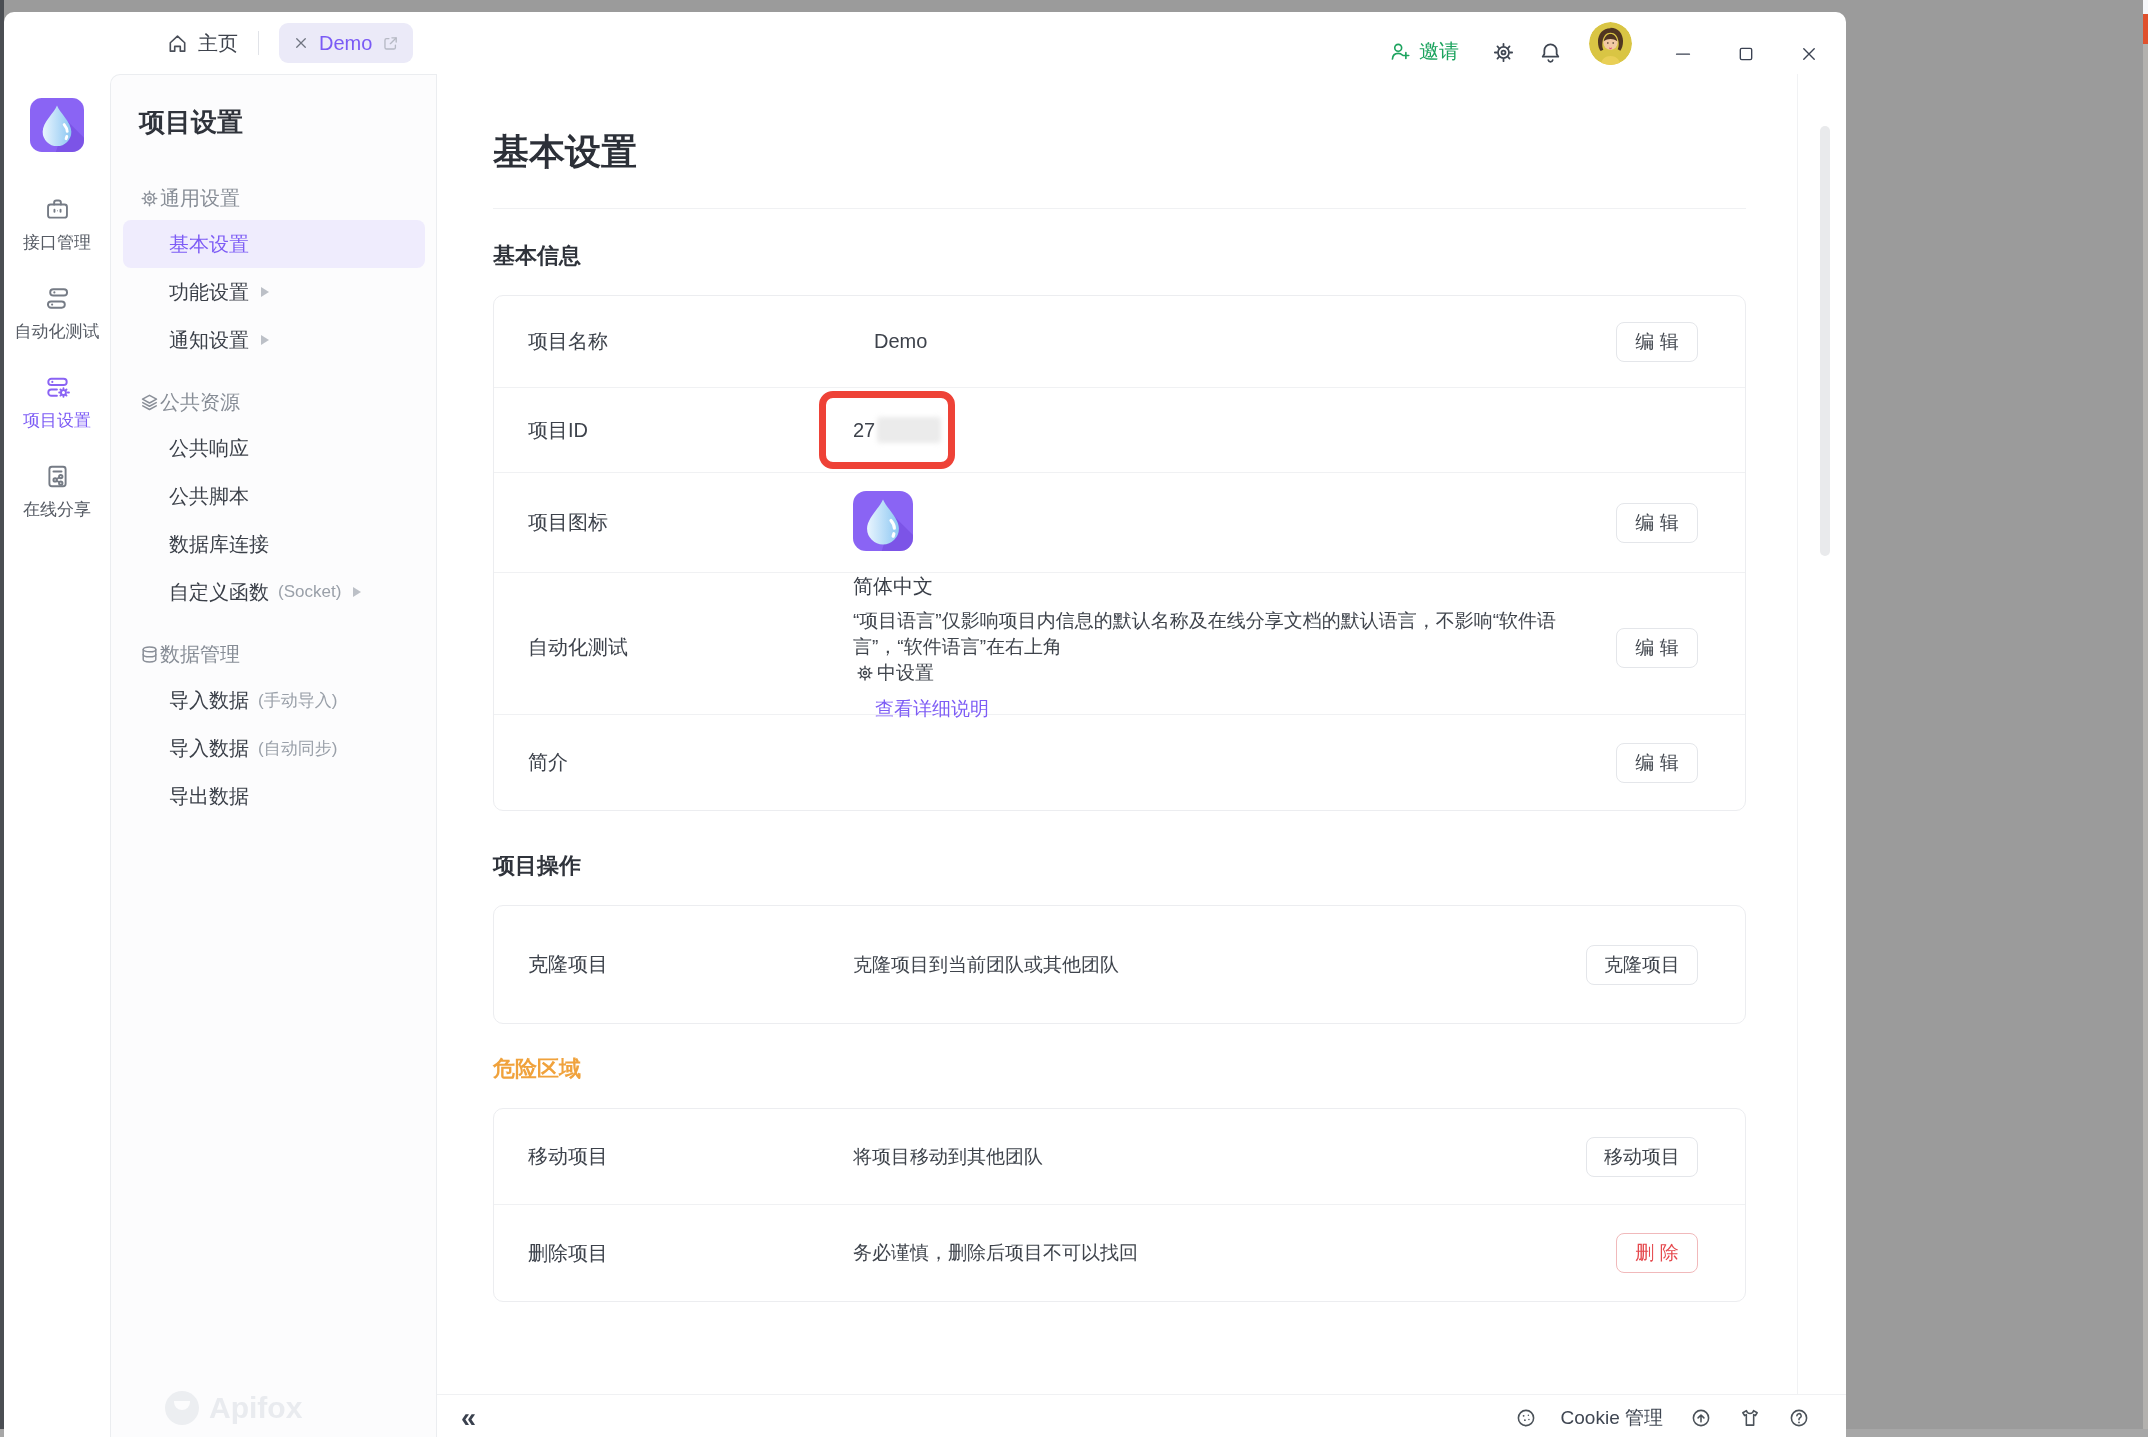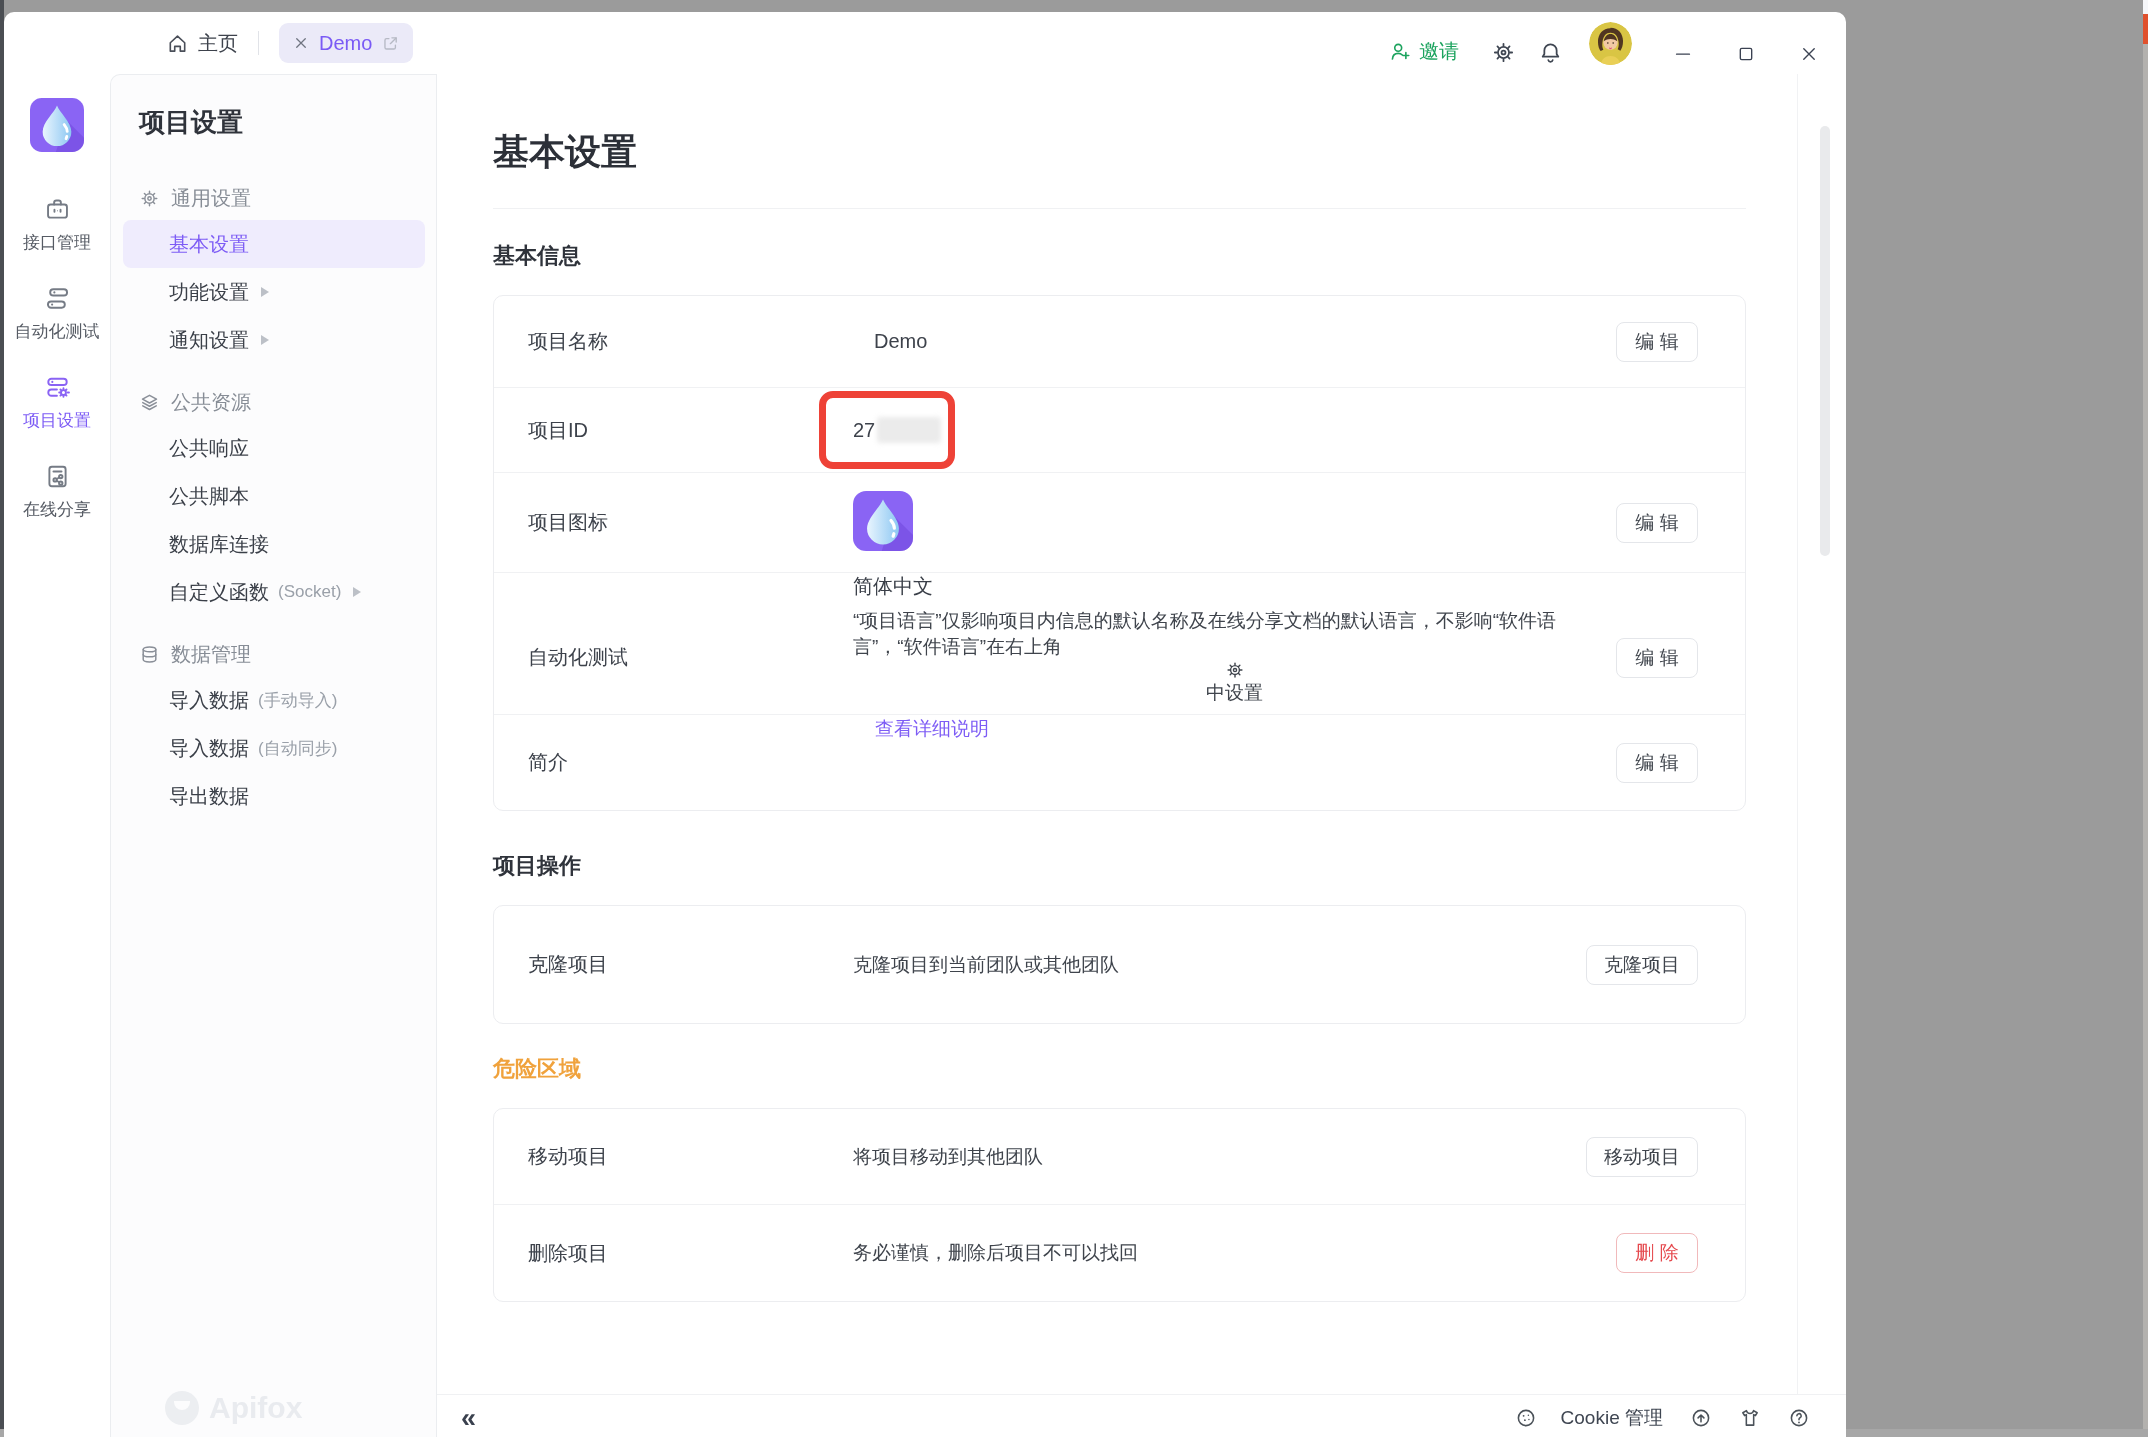--- a/index.html
+++ b/index.html
@@ -52,21 +52,21 @@
   .rail-item .ic { width:27px; height:27px; color:#757b85; }
   .rail-item .rail-label { font-size:17px; color:#565b64; }
   .rail-item.active .ic { color:#8a63f4; }
   .rail-item.active .rail-label { color:#7d5cf5; }
 
   
   .nav { width:327px; flex:0 0 327px; background:#fcfcfd; border:1px solid #ebedf0; border-bottom:none;
          border-top-left-radius:10px; padding:26px 11px 0 12px; position:relative; }
   .nav-title { font-size:26px; font-weight:600; color:#2f333b; margin:4px 0 36px 16px; }
   .nav-group { margin-bottom:16px; }
-  .nav-group-header { display:flex; align-items:center; gap:11px; height:44px; padding-left:16px; color:#878d96; font-size:20px; }
+  .nav-group-header { display:flex; align-items:center; height:44px; padding-left:16px; color:#878d96; font-size:20px; }
   .nav-group-header .ic { width:21px; height:21px; color:#8a8f98; }
   .nav-item { height:48px; display:flex; align-items:center; padding-left:46px; font-size:20px; color:#3a3f48; border-radius:8px; }
   .nav-item.active { background:#efecfd; color:#7d5cf5; }
   .nav-suffix { font-size:17px; color:#9aa0a9; margin-left:9px; }
   .tri { width:0; height:0; border-left:8px solid #bcc0c7; border-top:5px solid transparent; border-bottom:5px solid transparent; margin-left:12px; }
   .nav-watermark { position:absolute; left:54px; bottom:16px; display:flex; align-items:center; gap:10px;
                    color:#e9ebef; font-size:30px; font-weight:700; }
   .nav-watermark .wm-mark { width:34px; height:34px; border-radius:50%; background:#eceef1; position:relative; }
   .nav-watermark .wm-mark::after { content:""; position:absolute; left:9px; top:10px; width:16px; height:9px;
                    border-radius:0 0 8px 8px; background:#fcfcfd; }
@@ -100,21 +100,21 @@
 
   .id-cell { position:relative; }
   .anno-box { position:absolute; left:-34px; top:50%; transform:translateY(-50%); width:136px; height:78px;
               border:7px solid #ee4237; border-radius:14px; pointer-events:none; }
   .redacted { display:inline-block; width:64px; height:26px; background:#ebebeb; border-radius:3px;
               filter:blur(2.5px); vertical-align:-6px; margin-left:2px; }
 
   .proj-icon { width:60px; height:60px; }
 
   .lang-line1 { font-size:20px; color:#3a3f48; }
-  .lang-line2 { font-size:19px; color:#3f444c; margin-top:8px; display:flex; align-items:center; flex-wrap:wrap;flex-direction:column; }
+  .lang-line2 { font-size:19px; color:#3f444c; margin-top:8px; display:flex; align-items:center; flex-wrap:wrap; }
   .lang-line2 .inline-gear { width:20px; height:20px; margin:0 2px; color:#3f444c; }
   .lang-link { font-size:19px; color:#7d5cf5; margin-top:10px; margin-left:22px; }
 
   .row-desc-text { font-size:19px; color:#3f444c; }
 
   
   .content-footer { position:absolute; left:0; right:0; bottom:0; height:47px; border-top:1px solid #f0f1f3;
                     background:#fff; display:flex; align-items:center; justify-content:space-between; padding:0 36px 0 24px; }
   .collapse-btn { font-size:27px; color:#3a414e; line-height:1; font-weight:600; }
   .footer-right { display:flex; align-items:center; gap:27px; color:#4b5259; }

